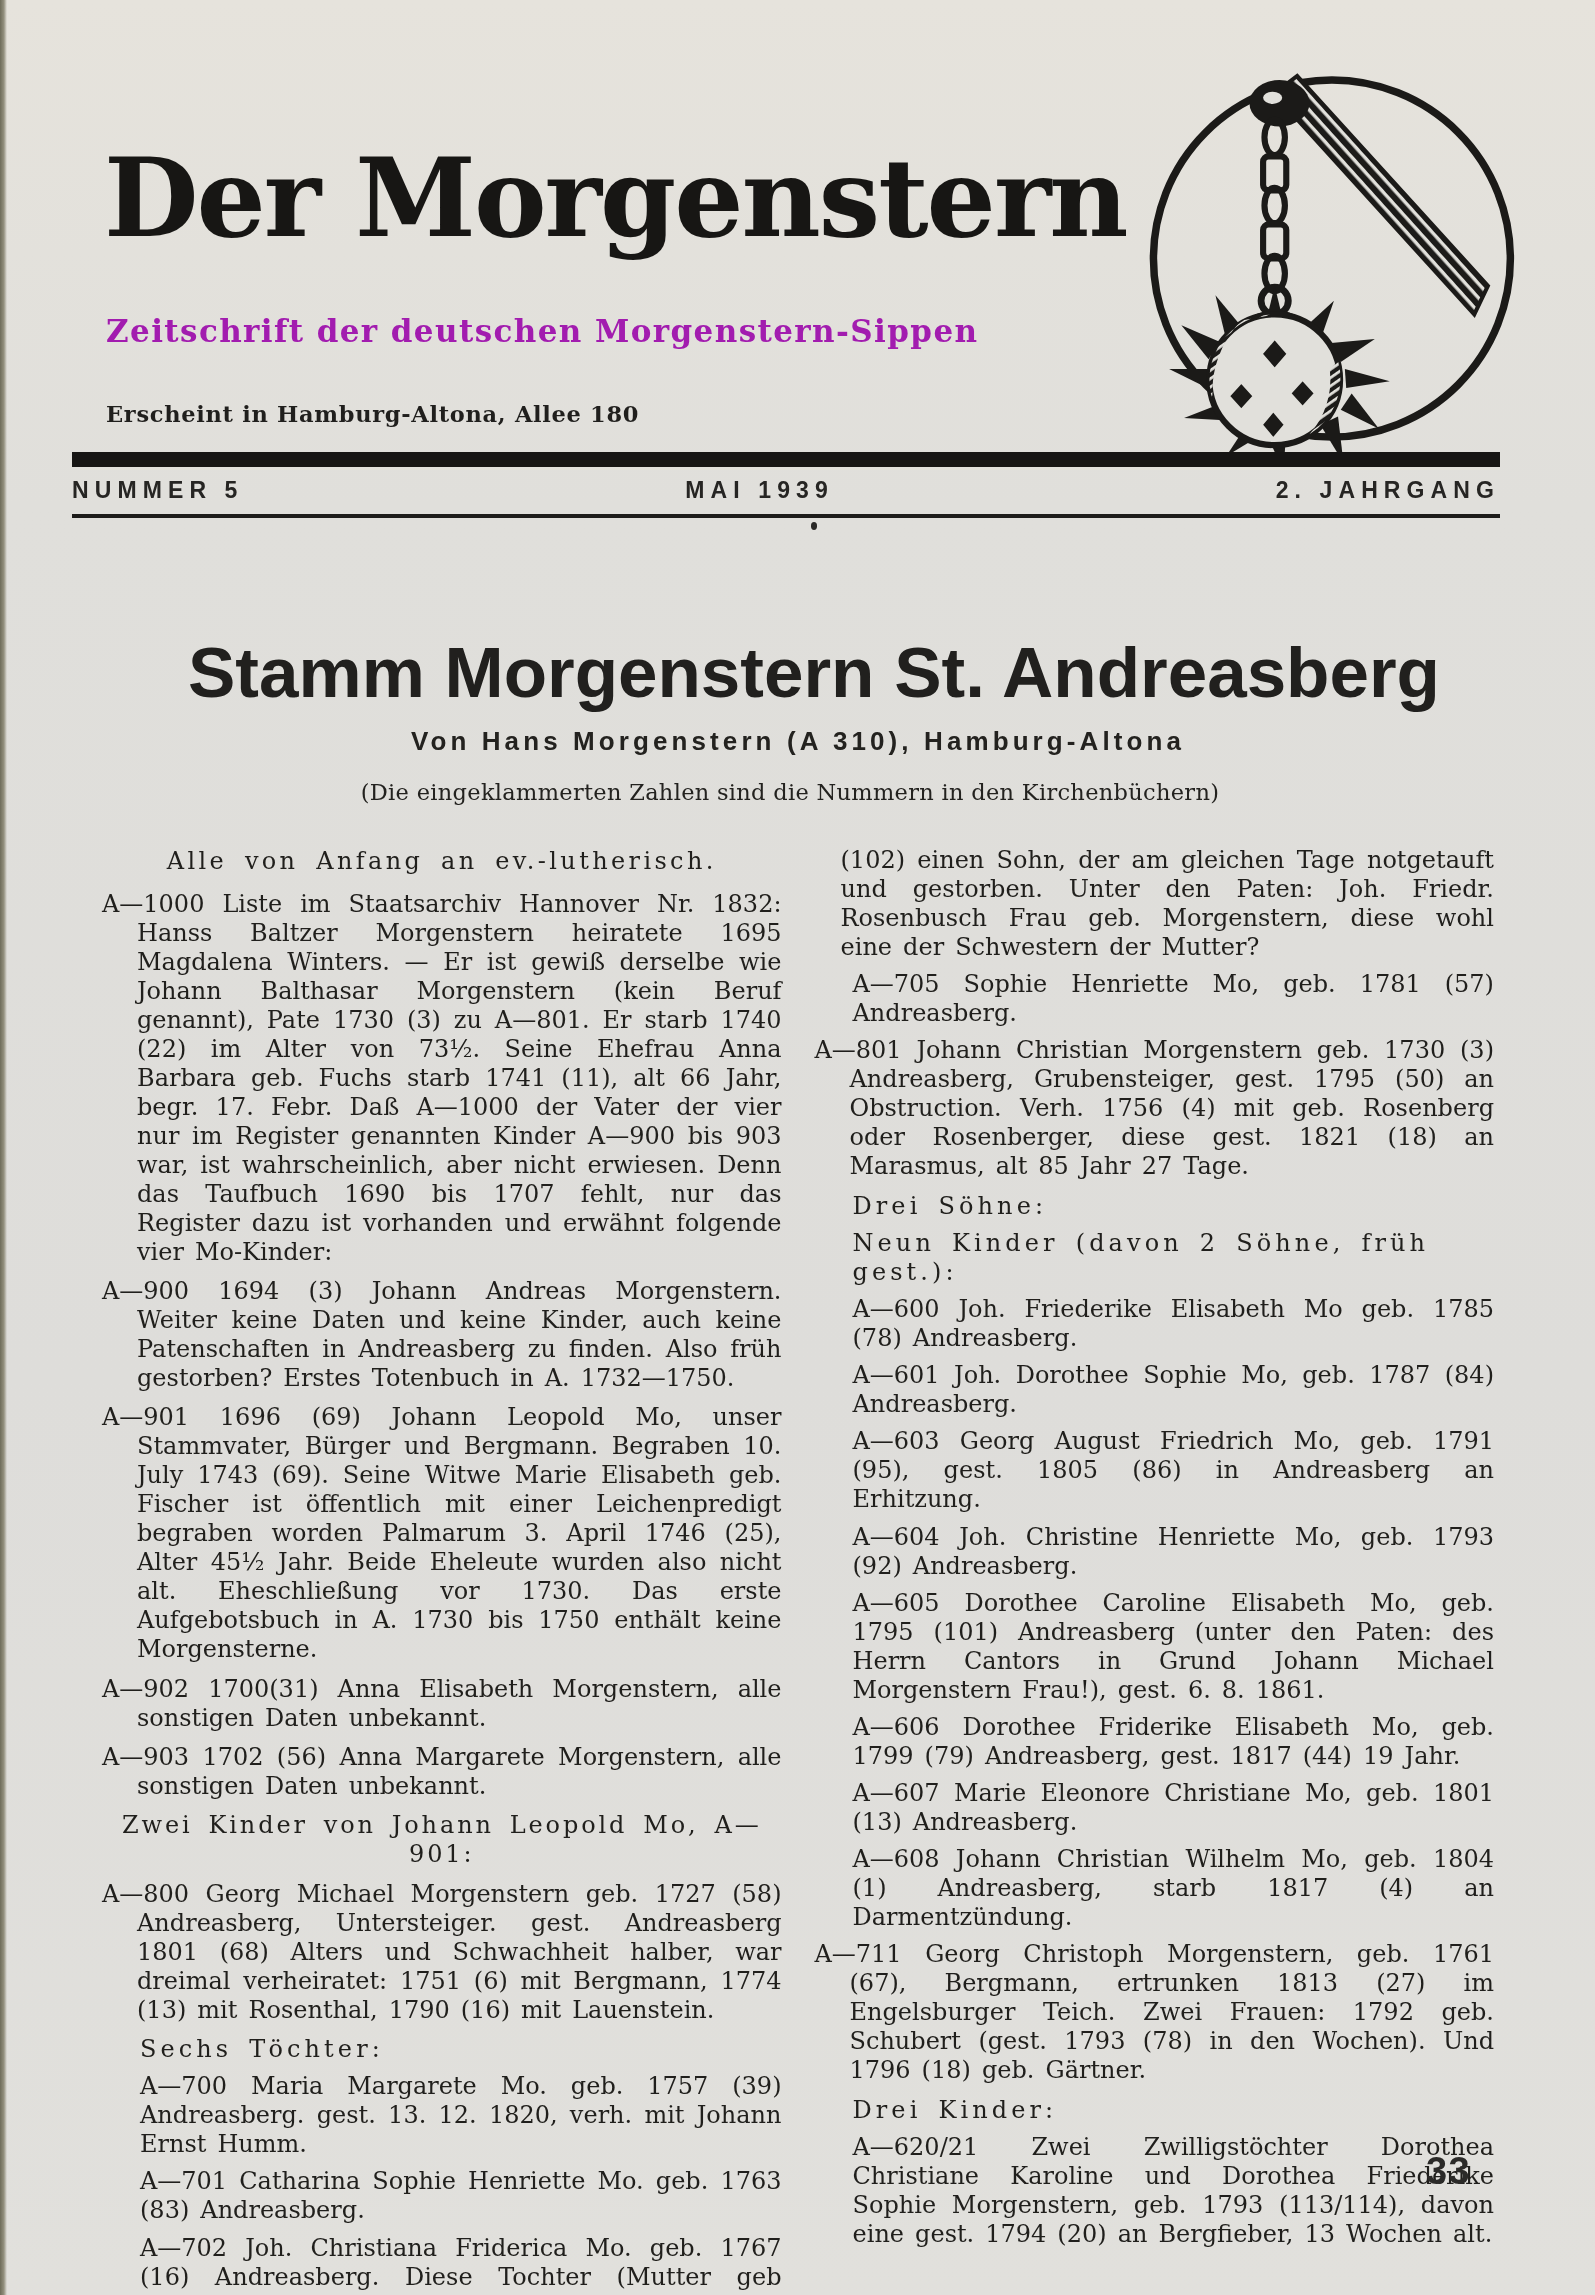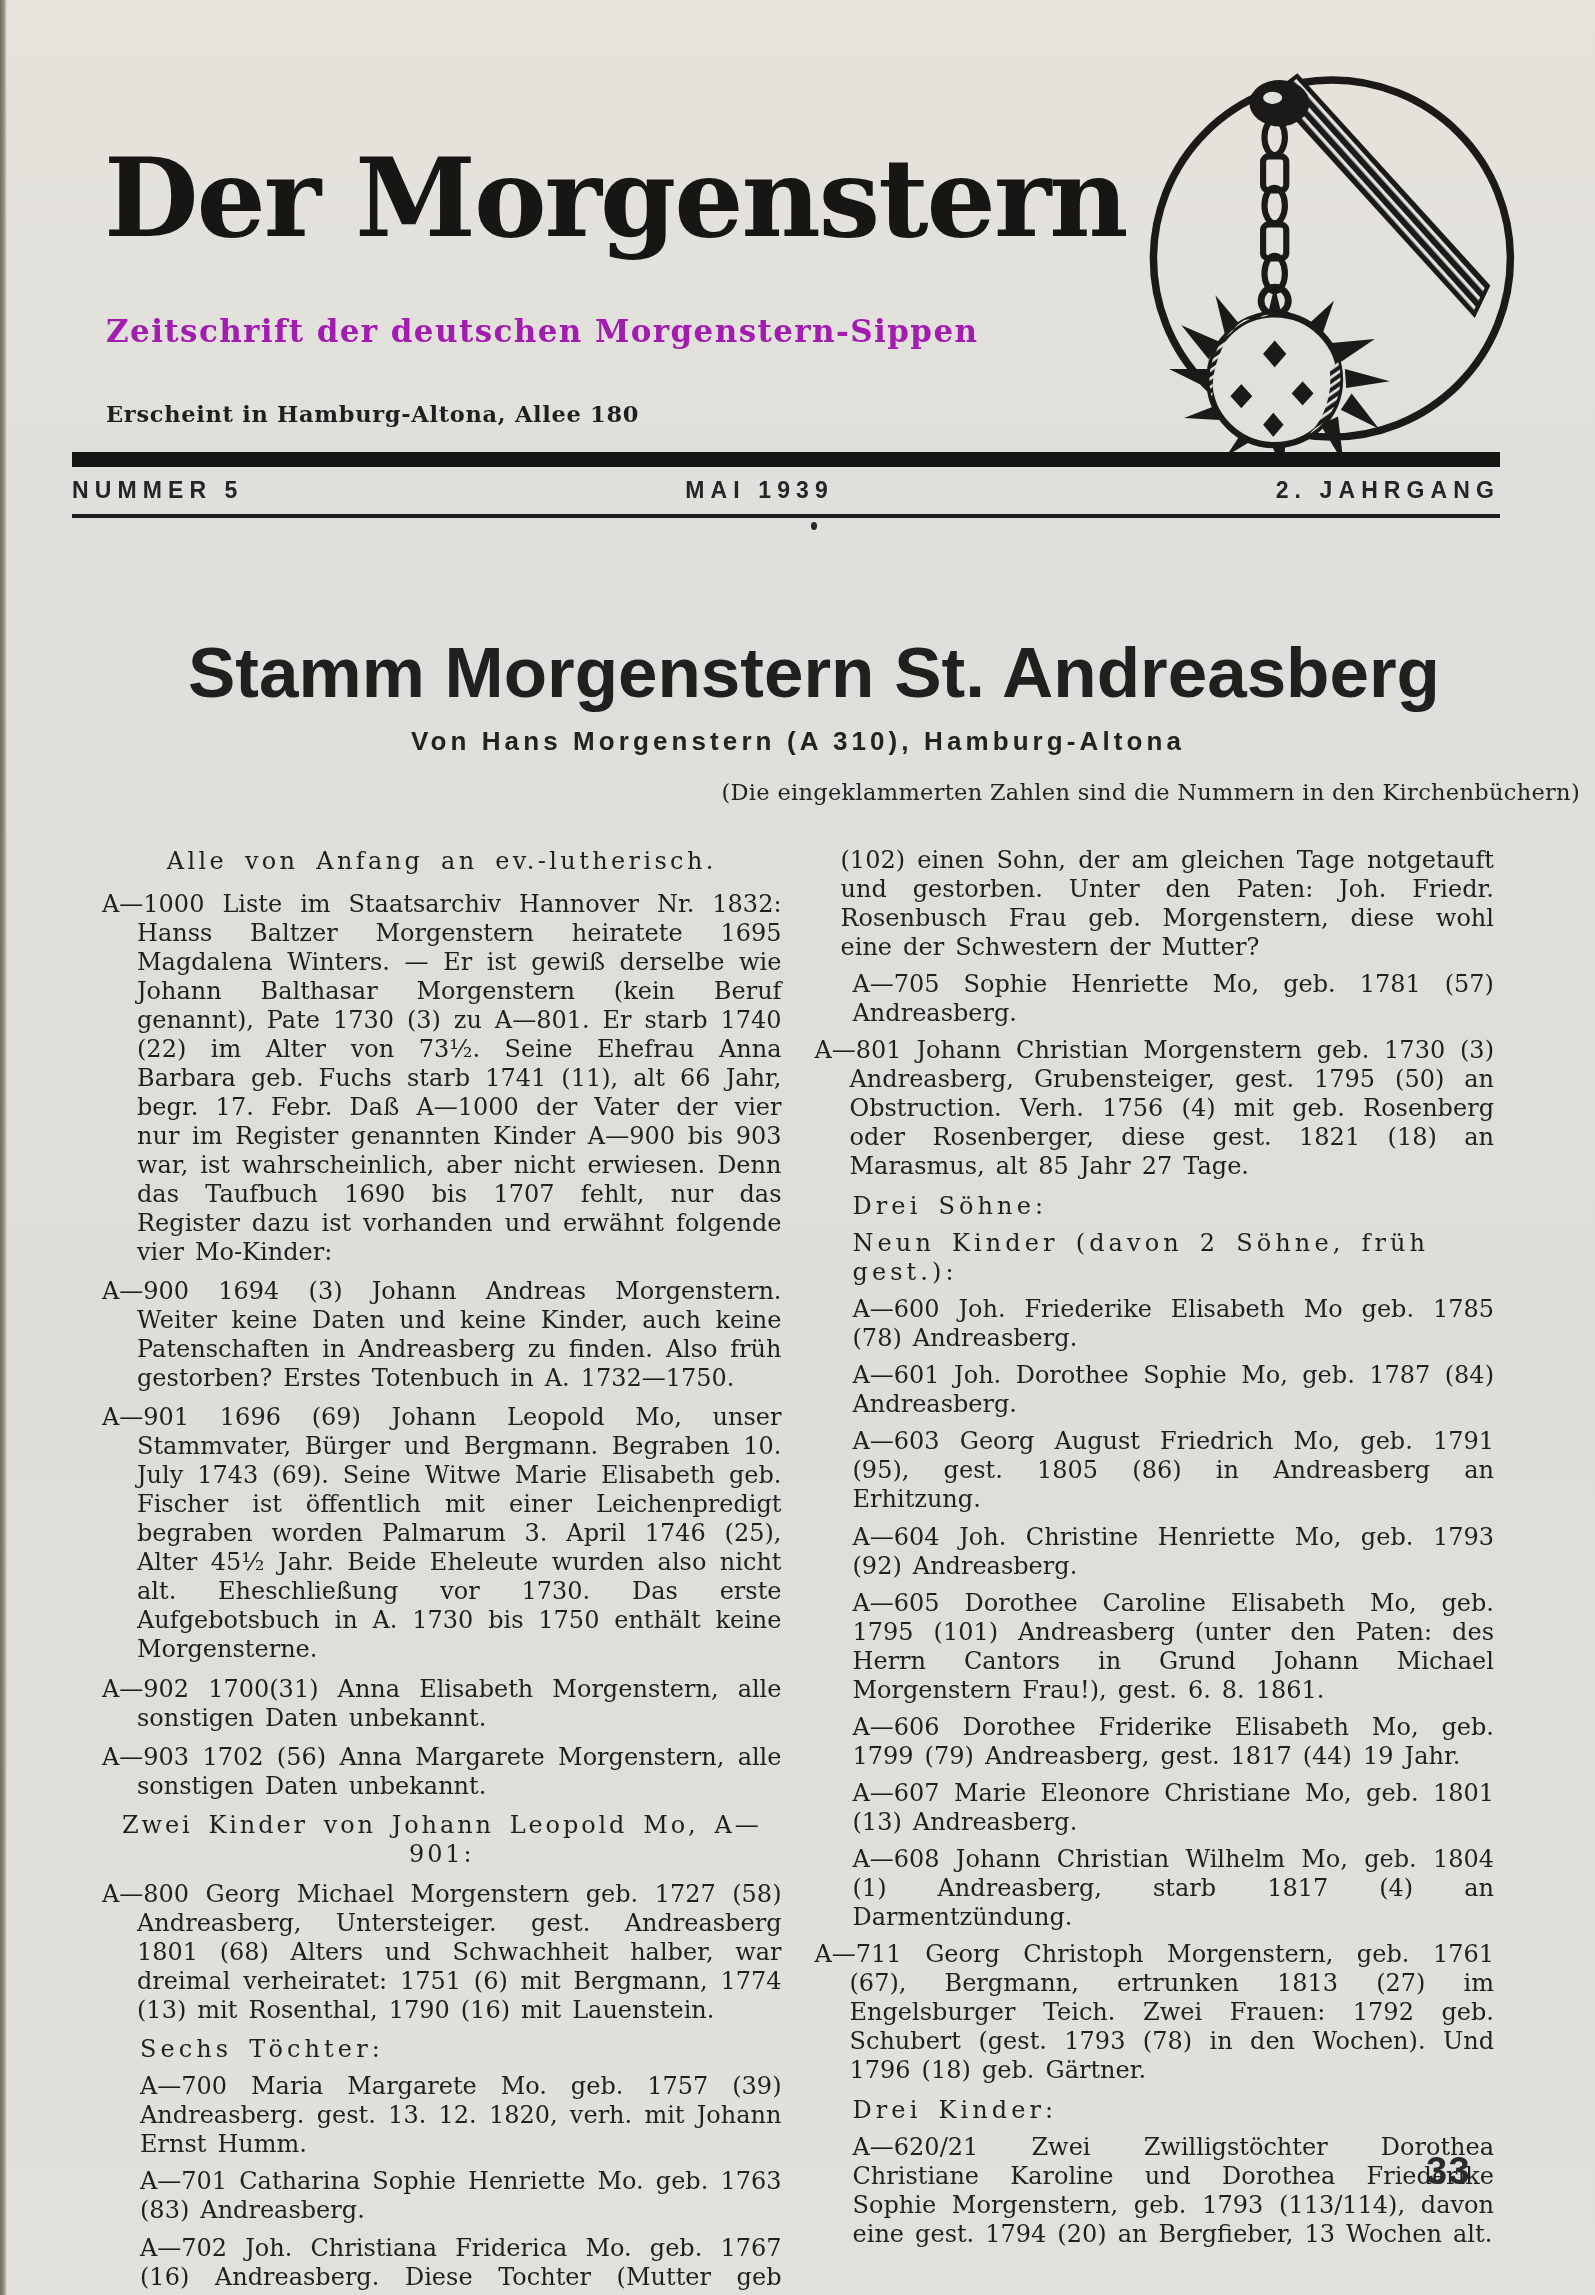--- a/index.html
+++ b/index.html
@@ -26,21 +26,21 @@
     letter-spacing:6.1px;color:#262523;white-space:nowrap;gap:15px;}
   .rule-thin{position:absolute;left:72px;top:514px;width:1428px;height:4.1px;background:#1d1c1a;}
   .separator-dot{position:absolute;left:811px;top:522px;width:6.1px;height:7.5px;border-radius:50%;background:#2a2927;}
   
   .article-title{position:absolute;left:0;top:632px;width:1596px;text-align:center;
     font-family:"Liberation Sans", sans-serif;font-weight:bold;font-size:71px;
     letter-spacing:0px;color:#21201e;white-space:nowrap;padding-left:16px;}
   .article-byline{position:absolute;left:0;top:726px;width:1596px;text-align:center;
     font-family:"Liberation Sans", sans-serif;font-weight:bold;font-size:26px;
     letter-spacing:4.1px;color:#23221f;white-space:nowrap;}
-  .article-note{position:absolute;left:0;top:779px;width:1580px;text-align:right;
+  .article-note{position:absolute;left:0;top:779px;width:1580px;text-align:center;
     font-size:22.5px;color:#23221f;letter-spacing:0.3px;white-space:nowrap;}
   
   .columns{position:absolute;left:102px;top:846px;width:1392px;display:flex;gap:33px;}
   .col{width:680px;font-size:24px;line-height:29px;word-spacing:3.4px;color:#201f1c;}
   .col p{margin:0 0 8.2px;text-align:justify;}
   .col p.heading-center{text-align:center;letter-spacing:0.14em;word-spacing:6.8px;margin:1.4px 0 13.6px;}
   .col p.heading{text-align:center;letter-spacing:0.12em;word-spacing:5.4px;margin:5px 0 11px;}
   .col p.subheading{text-align:left;margin-left:38px;letter-spacing:0.17em;word-spacing:5.4px;margin-bottom:8.2px;}
   .col p.entry{padding-left:35px;text-indent:-35px;margin-bottom:10.2px;}
   .col p.subentry{margin-left:38px;margin-bottom:8.2px;}

